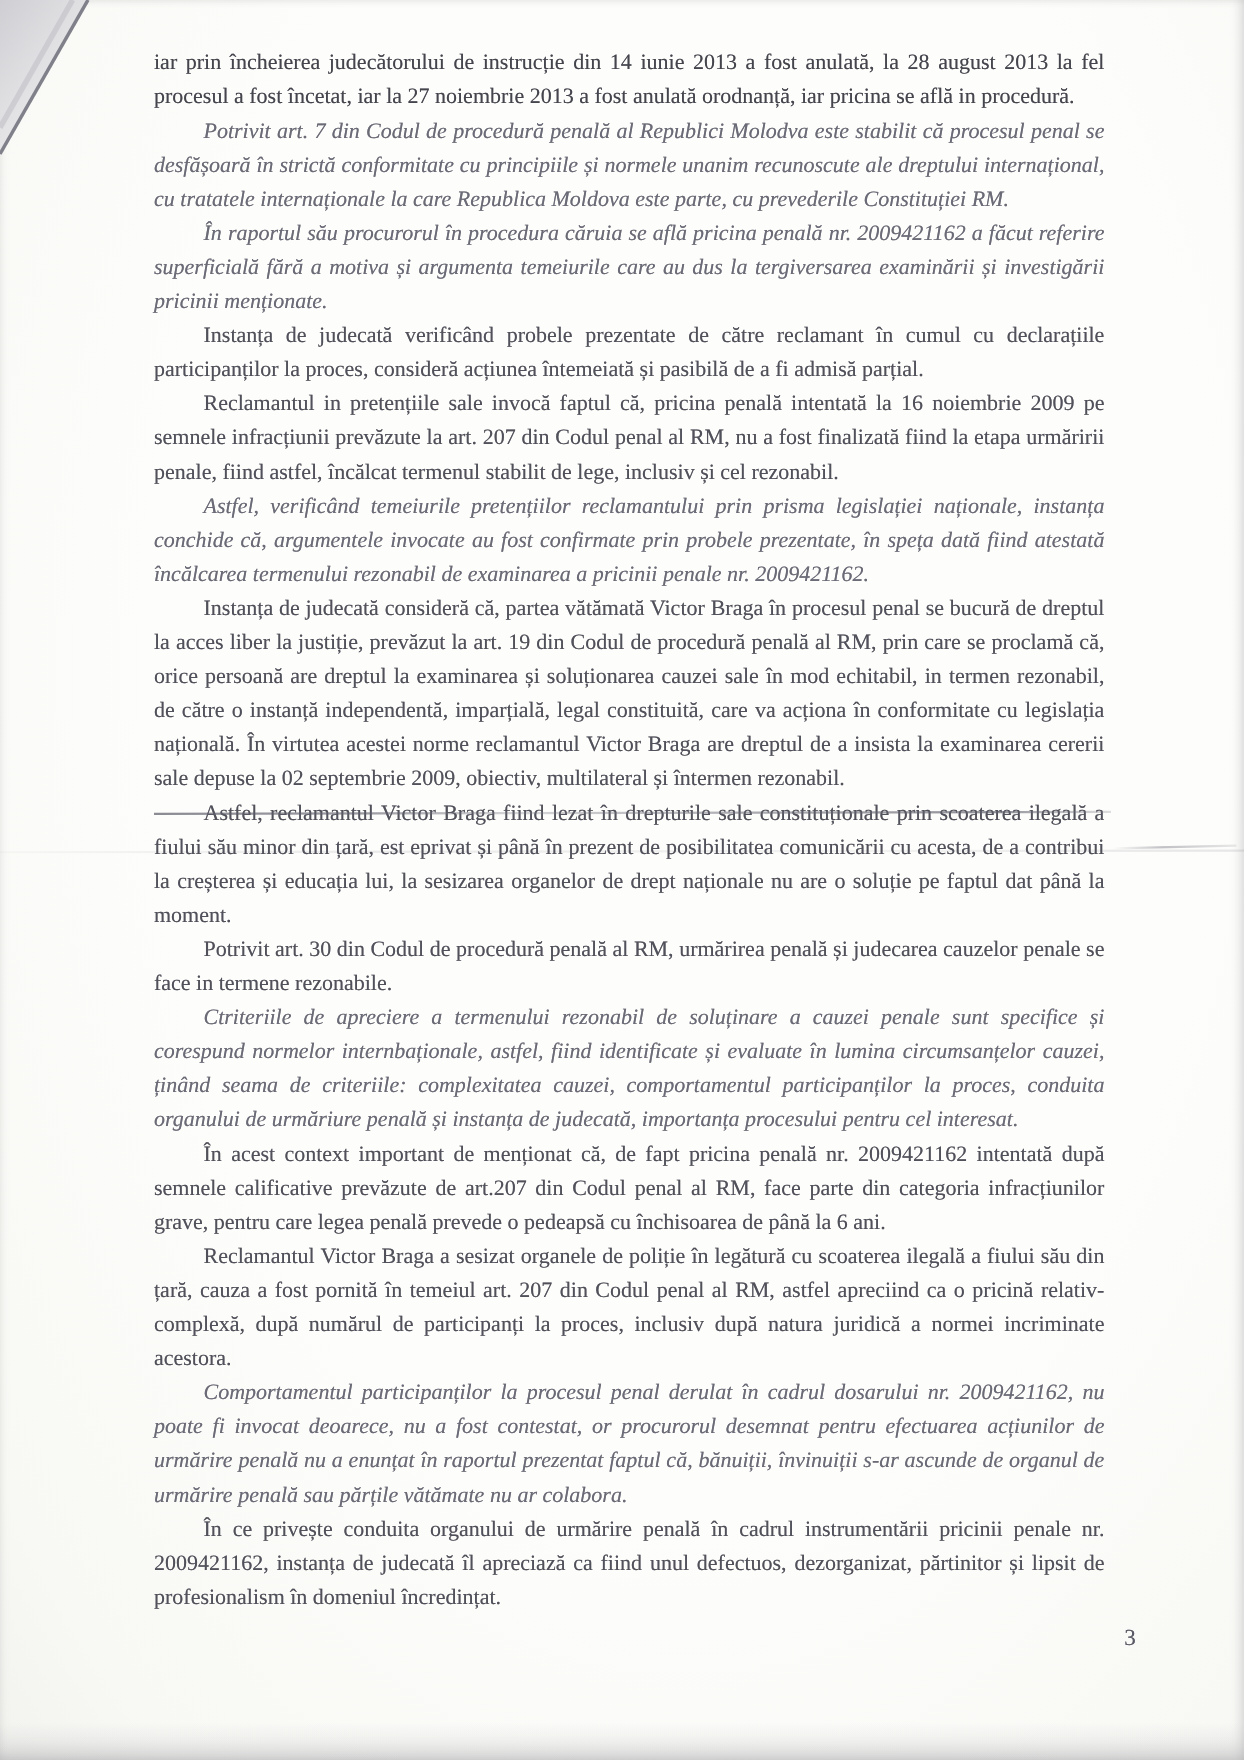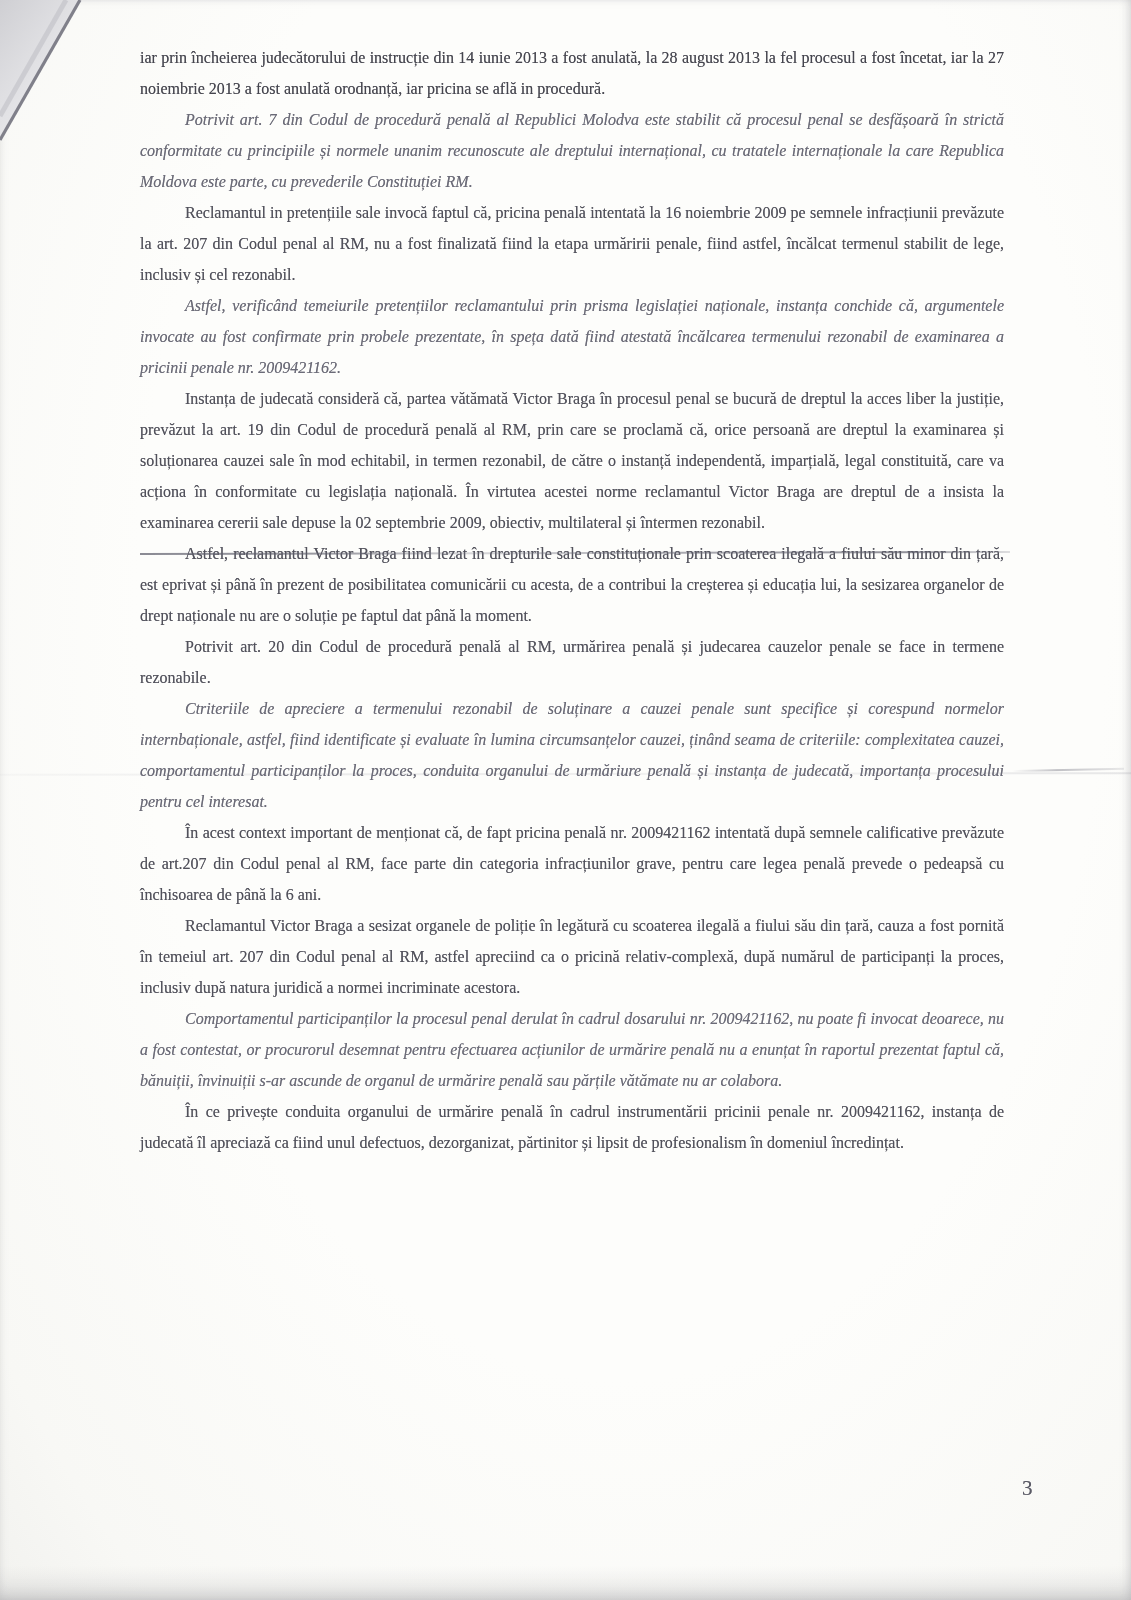--- a/index.html
+++ b/index.html
@@ -37,21 +37,21 @@
   .crease-right {
     position: absolute; left: 1012px; top: 769px;
     width: 112px; height: 2px;
     background: linear-gradient(to right, rgba(120,120,132,0.0), rgba(120,120,132,0.45) 40%, rgba(120,120,132,0.15));
     transform: rotate(-1.2deg);
   }
   .textblock {
     position: absolute; left: 140px; top: 42px;
     width: 864px;
     color: #51515b;
-    font-size: 16px;
+    font-size: 20px;
     line-height: 31px;
     text-align: justify;
     text-shadow: 0 0 0.6px rgba(90,90,100,0.65);
   }
   .para { margin: 0; text-indent: 45px; position: relative; }
   .para.no-indent { text-indent: 0; }
   .para.faded { color: #6b6b78; font-style: italic; }
   .para.dark { color: #45454e; }
   
   .strike {
@@ -94,25 +94,27 @@
     <line x1="80" y1="0" x2="0" y2="140" stroke="#80808a" stroke-width="3.2"></line>
     <line x1="66" y1="0" x2="0" y2="116" stroke="#b6b6bd" stroke-width="5" opacity="0.45"></line>
   </svg>
 
   <div class="crease-full"></div>
   <div class="crease-right"></div>
 
   <div class="textblock">
     <p class="para no-indent dark"><span>iar prin încheierea judecătorului de instrucție din 14 iunie 2013 a fost anulată, la 28 august 2013 la fel procesul a fost încetat, iar la 27 noiembrie 2013 a fost anulată orodnanță, iar pricina se află in procedură.</span></p>
     <p class="para faded"><span>Potrivit art. 7 din Codul de procedură penală al Republici Molodva este stabilit că procesul penal se desfășoară în strictă conformitate cu principiile și normele unanim recunoscute ale dreptului internațional, cu tratatele internaționale la care Republica  Moldova este parte, cu prevederile Constituției RM.</span></p>
+    <p class="para faded"><span>În raportul său procurorul în procedura căruia se află pricina penală nr. 2009421162 a făcut referire superficială fără a motiva și argumenta temeiurile care au dus la tergiversarea examinării și investigării pricinii menționate.</span></p>
+    <p class="para"><span>Instanța de judecată verificând probele prezentate de către reclamant în cumul cu declarațiile participanților la proces, consideră acțiunea întemeiată și pasibilă de a fi admisă parțial.</span></p>
     <p class="para"><span>Reclamantul in pretențiile sale invocă faptul că, pricina penală intentată la 16 noiembrie 2009 pe semnele infracțiunii prevăzute la art. 207 din Codul penal al RM, nu a fost finalizată fiind la etapa urmăririi penale, fiind astfel, încălcat termenul stabilit de lege, inclusiv și cel rezonabil.</span></p>
     <p class="para faded"><span>Astfel, verificând temeiurile pretențiilor reclamantului prin prisma legislației naționale, instanța conchide că, argumentele invocate au fost confirmate prin probele prezentate, în speța dată fiind atestată încălcarea termenului rezonabil de examinarea a pricinii penale nr. 2009421162.</span></p>
     <p class="para"><span>Instanța de judecată consideră că, partea vătămată Victor Braga în procesul penal se bucură de dreptul la acces liber la justiție, prevăzut la art. 19 din Codul de procedură penală al RM, prin care se proclamă că, orice persoană are dreptul la examinarea și soluționarea cauzei sale în mod echitabil, in termen rezonabil, de către o instanță independentă, imparțială, legal constituită, care va acționa în conformitate cu legislația națională. În virtutea acestei norme reclamantul Victor Braga are dreptul de a insista la examinarea cererii sale depuse la 02 septembrie 2009, obiectiv, multilateral și întermen rezonabil.</span></p>
     <p class="para"><span>Astfel, reclamantul Victor Braga fiind lezat în drepturile sale constituționale prin scoaterea ilegală a fiului său minor din țară, est eprivat și până în prezent de posibilitatea comunicării cu acesta, de a contribui la creșterea și educația lui, la sesizarea organelor de drept naționale nu are o soluție pe faptul dat până la moment.</span><i class="strike"></i></p>
-    <p class="para"><span>Potrivit art. 20 din Codul de procedură penală al RM, urmărirea penală și judecarea cauzelor penale se face in termene rezonabile.</span></p>
+    <p class="para"><span>Potrivit art. 30 din Codul de procedură penală al RM, urmărirea penală și judecarea cauzelor penale se face in termene rezonabile.</span></p>
     <p class="para faded"><span>Ctriteriile de apreciere a termenului rezonabil de soluținare a cauzei penale sunt specifice și corespund normelor internbaționale, astfel, fiind identificate și evaluate în lumina circumsanțelor cauzei, ținând seama de criteriile: complexitatea cauzei, comportamentul participanților la proces, conduita organului de urmăriure penală și instanța de judecată, importanța procesului pentru cel interesat.</span></p>
     <p class="para"><span>În acest context important de menționat că, de fapt pricina penală nr. 2009421162 intentată după semnele calificative prevăzute de art.207 din Codul penal al RM, face parte din categoria infracțiunilor grave, pentru care legea penală prevede o pedeapsă cu închisoarea de până la 6 ani.</span></p>
     <p class="para"><span>Reclamantul Victor Braga a sesizat organele de poliție în legătură cu scoaterea ilegală a fiului său din țară, cauza a fost pornită în temeiul art. 207 din Codul penal al RM, astfel apreciind ca o pricină relativ-complexă, după numărul de participanți la proces, inclusiv după natura juridică a normei incriminate acestora.</span></p>
     <p class="para faded"><span>Comportamentul participanților la procesul penal derulat în cadrul dosarului nr. 2009421162, nu poate fi invocat deoarece, nu a fost contestat, or procurorul desemnat pentru efectuarea acțiunilor de urmărire penală nu a enunțat în raportul prezentat faptul că, bănuiții, învinuiții s-ar ascunde de organul de urmărire penală sau părțile vătămate nu ar colabora.</span></p>
     <p class="para"><span>În ce privește conduita organului de urmărire penală în cadrul instrumentării pricinii penale nr. 2009421162, instanța de judecată îl apreciază ca fiind unul defectuos, dezorganizat, părtinitor și lipsit de profesionalism în domeniul încredințat.</span></p>
   </div>
 
   <div class="page-number">3</div>
 
   <div class="bottom-shade"></div>

